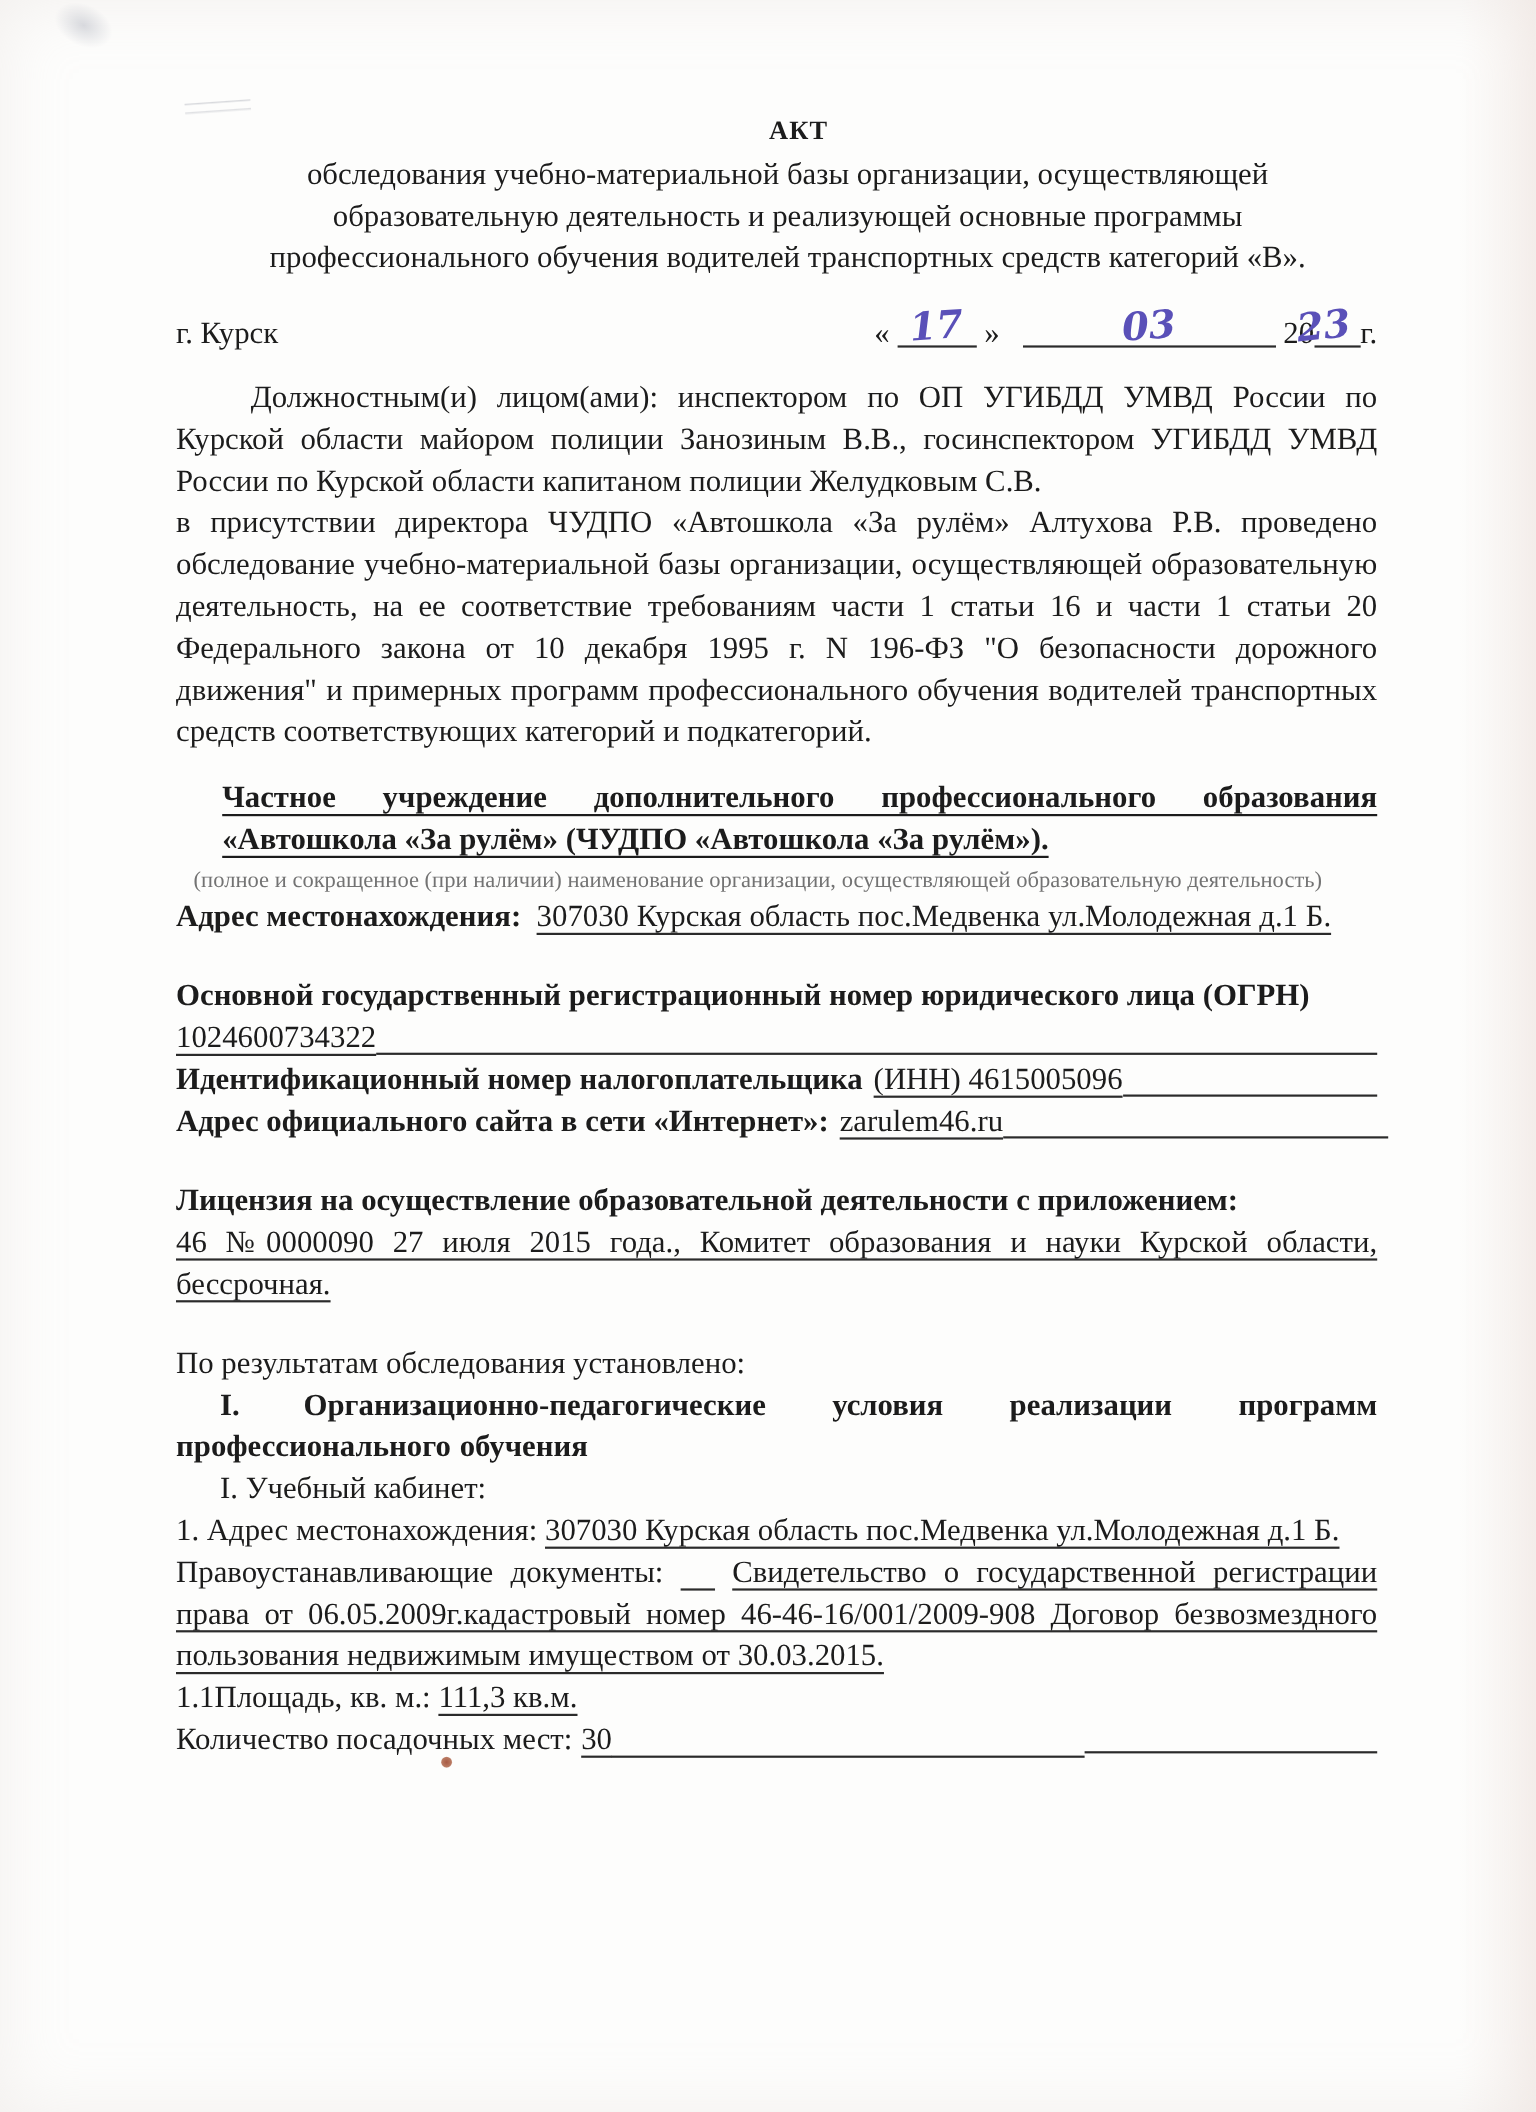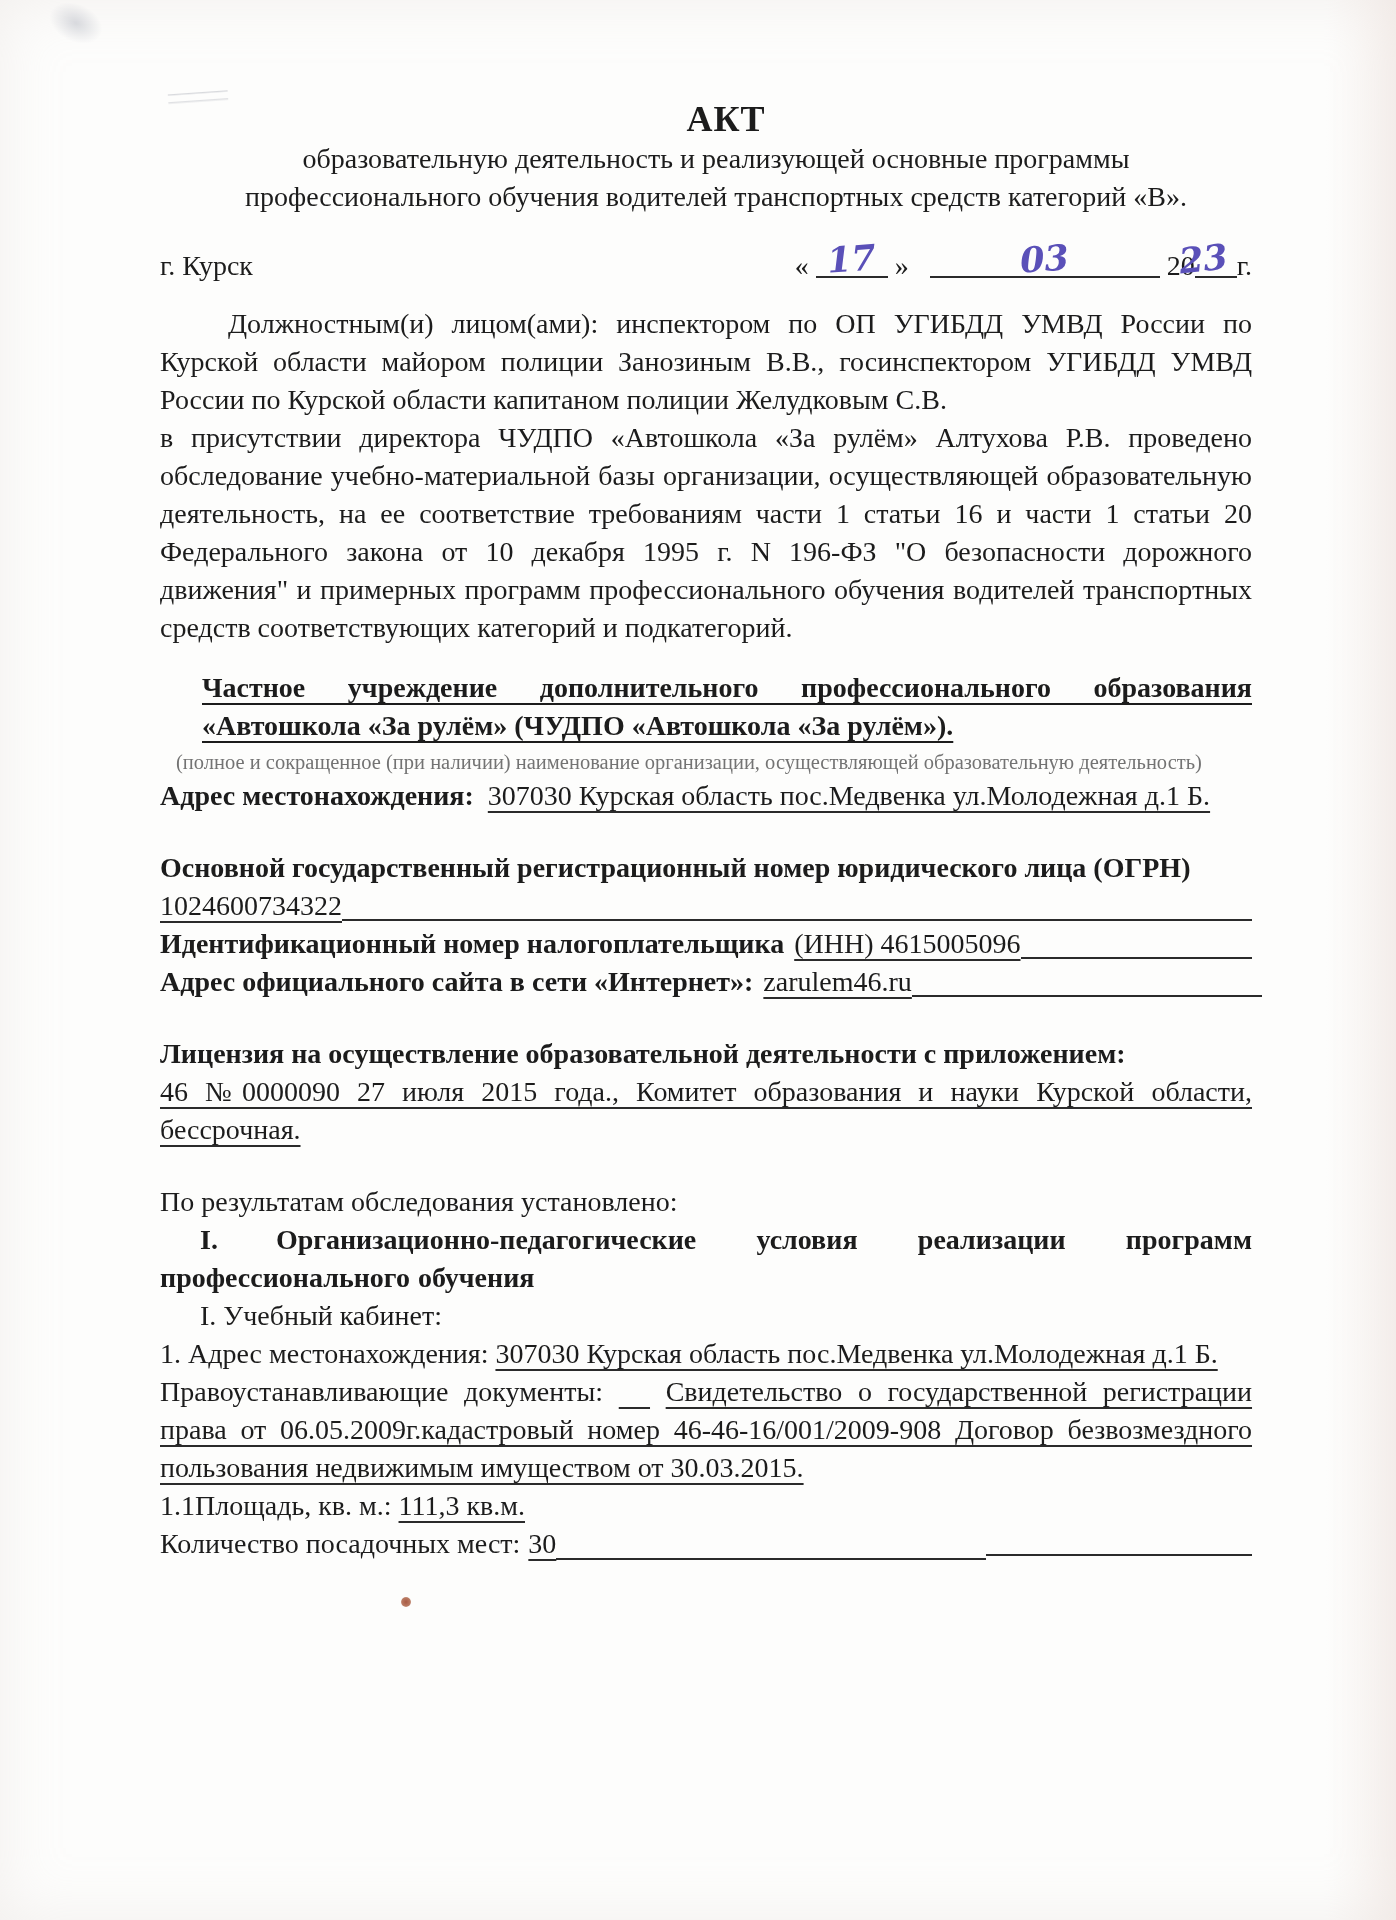--- a/index.html
+++ b/index.html
@@ -22,21 +22,21 @@
     left:160px;top:100px;
     width:1092px;
     font-size:28px;
     line-height:38px;
   }
   .center{text-align:left;}
   .bold{font-weight:bold;}
   .just{text-align:justify;margin:0;}
   p{margin:0;}
   .doc-title{
-    font-size:36px;font-weight:bold;text-align:center;
+    font-size:24px;font-weight:bold;text-align:center;
     margin:0 0 2px 40px;letter-spacing:1px;
   }
   .subtitle{text-align:center;margin-left:20px;}
   .dateline{
     display:flex;justify-content:space-between;align-items:baseline;
     margin-top:28px;margin-bottom:20px;
   }
   .date-right{white-space:nowrap;}
   .u-slot{
     display:inline-block;border-bottom:2px solid #2b2b2b;
@@ -112,20 +112,21 @@
 <div class="page">
 
   <div class="artifact smudge1"></div>
   <div class="artifact smudge2"></div>
   <div class="artifact edge-tint"></div>
   <div class="artifact red-dot"></div>
 
   <div class="doc">
 
     <div class="doc-title">АКТ</div>
+    <div class="subtitle">обследования учебно-материальной базы организации, осуществляющей</div>
     <div class="subtitle">образовательную деятельность и реализующей основные программы</div>
     <div class="subtitle">профессионального обучения водителей транспортных средств категорий «В».</div>
 
     <div class="dateline">
       <span>г. Курск</span>
       <span class="date-right">
         <span>«</span>
         <span class="u-slot day-slot"><span class="hand">17</span></span>
         <span>»</span>&nbsp;&nbsp;
         <span class="u-slot month-slot"><span class="hand">03</span></span>

